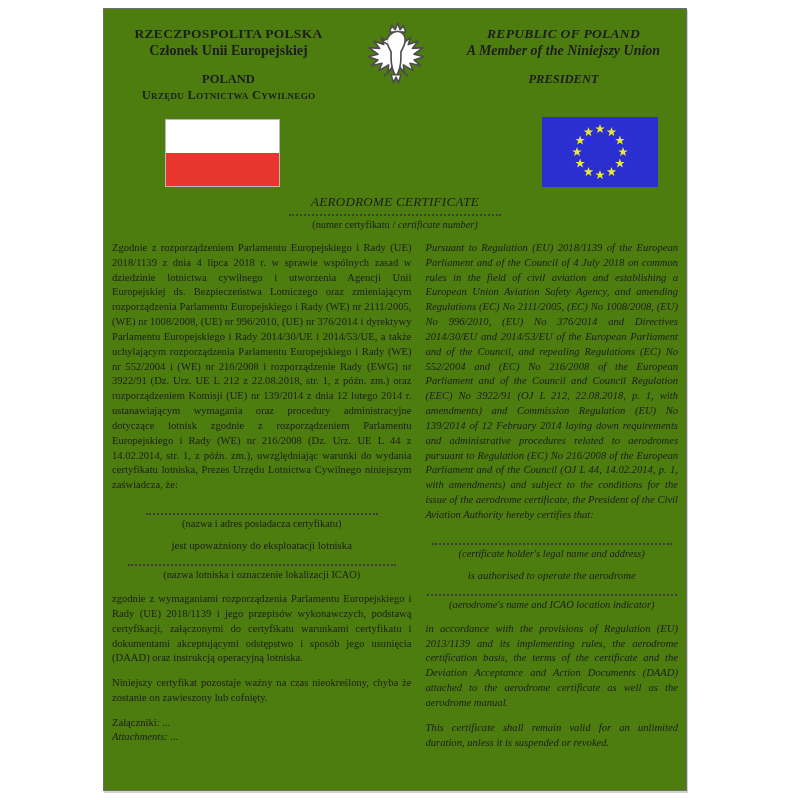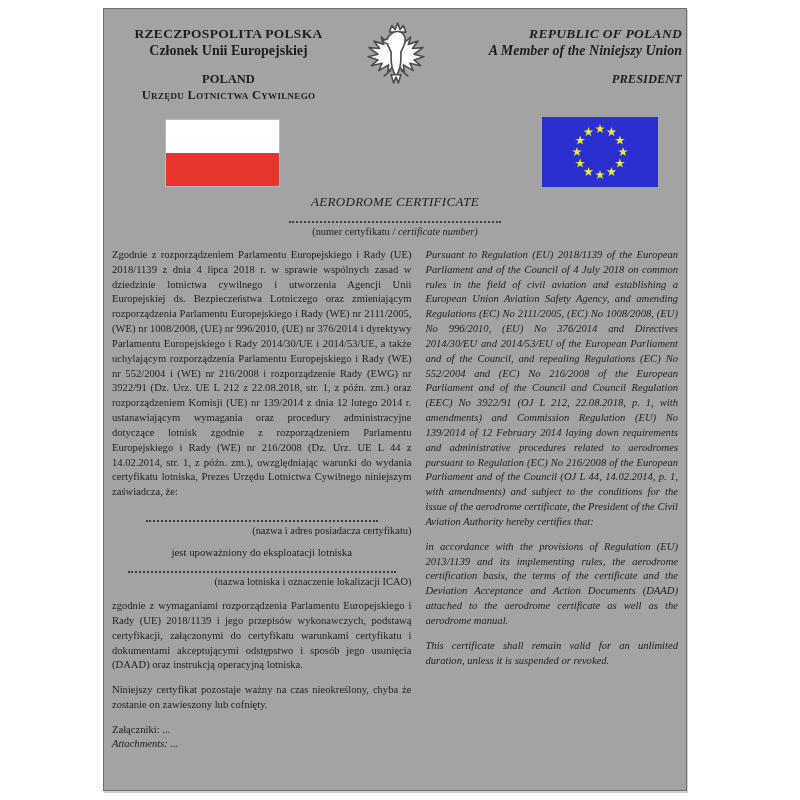--- a/index.html
+++ b/index.html
@@ -1,62 +1,62 @@
 <!DOCTYPE html>
 <html style="--flag-white: #ffffff; --flag-red: #e8352e; --eu-blue: #2b2fd0; --eu-star: #e9e83b; --border: #6e6e6e;"><head>
 <meta charset="utf-8">
 <style>
   * { margin:0; padding:0; box-sizing:border-box; }
   html,body { width:800px; height:800px; background:#ffffff; }
   body { position:relative; font-family:"Liberation Serif","DejaVu Serif",serif; color:#1d1d1d; }
 
   .frame {
     position:absolute; left:103px; top:8px; width:584px; height:783px;
-    border:1px solid #6e6e6e; background:#a3a3a3; overflow:hidden;
+    border:1px solid #6e6e6e; background:#4d7c0f; overflow:hidden;
     display:flex; flex-direction:column;
     box-shadow:1px 2px 0 rgba(0,0,0,0.18);
   }
 
   
   .header { display:flex; justify-content:space-between; align-items:flex-start; padding:10px 4px 0 6px; }
   .header-col { width:237px; text-align:center; font-weight:bold; line-height:1.28; padding-top:6px; }
   .h-country  { font-size:13.5px; letter-spacing:0.3px; }
   .h-membership { font-size:14px; }
   .h-title { font-size:12.5px; margin-top:11px; }
   .h-authority { font-size:12.5px; font-variant:small-caps; letter-spacing:0.3px; }
-  .header-col.en { font-style:italic;text-align:right; }
+  .header-col.en { font-style:italic; }
   .emblem { width:84px; height:86px; display:flex; align-items:center; justify-content:center; }
 
   
   .flags { display:flex; justify-content:space-between; padding:0 28px 0 61px; margin-top:12px; }
   .flag-pl { width:115px; height:68px; border:1px solid #b9b9b9; margin-top:2px; }
   .flag-pl .pl-white { height:50%; background:var(--flag-white,#ffffff); }
   .flag-pl .pl-red   { height:50%; background:var(--flag-red,#e8352e); }
   .flag-eu { width:116px; height:70px; }
 
   
   .title-block { text-align:center; margin-top:5px; }
   .doc-title { font-size:14.5px; font-weight:bold; letter-spacing:0.6px; }
   .doc-subtitle { font-size:13px; font-style:italic; margin-top:2px; letter-spacing:0.3px;text-align:center; }
 
-  .certnum { text-align:center; margin-top:11px; }
+  .certnum { text-align:center; margin-top:4px; }
   .dotted { border-bottom:2px dotted #3d3d3d; height:1px; margin:0 auto; }
   .dl-certnum { width:212px; }
   .caption { font-size:10.4px; margin-top:3px; }
   .italic { font-style:italic; }
 
   
   .body-columns { display:flex; gap:14px; padding:0 8px; margin-top:11px; flex:1; }
   .col { display:flex; flex-direction:column; }
   .col-left { width:300px; }
   .col-right { width:253px; font-style:italic; }
   .para { font-size:10.6px; line-height:1.4; text-align:justify; margin-bottom:10px; }
 
   .center-block { text-align:center; margin:10px 0 12px; }
-  .center-block .caption { margin-bottom:10px;text-align:right; }
+  .center-block .caption { margin-bottom:10px; }
   .statement { font-size:10.8px; margin-bottom:13px; }
   .w230 { width:232px; } .w265 { width:268px; }
   .w240 { width:240px; } .w272 { width:250px; }
 
   .pair { font-size:10.6px; line-height:1.35; margin-bottom:10px; }
 </style>
 </head>
 <body>
 
 <div class="frame">
@@ -149,20 +149,27 @@
       <div class="pair">
         <div>Załączniki: ...</div>
         <div class="italic">Attachments: ...</div>
       </div>
 
     </div>
 
     <div class="col col-right">
       <p class="para">Pursuant to Regulation (EU) 2018/1139 of the European Parliament and of the Council of 4 July 2018 on common rules in the field of civil aviation and establishing a European Union Aviation Safety Agency, and amending Regulations (EC) No 2111/2005, (EC) No 1008/2008, (EU) No 996/2010, (EU) No 376/2014 and Directives 2014/30/EU and 2014/53/EU of the European Parliament and of the Council, and repealing Regulations (EC) No 552/2004 and (EC) No 216/2008 of the European Parliament and of the Council and Council Regulation (EEC) No 3922/91 (OJ L 212, 22.08.2018, p. 1, with amendments) and Commission Regulation (EU) No 139/2014 of 12 February 2014 laying down requirements and administrative procedures related to aerodromes pursuant to Regulation (EC) No 216/2008 of the European Parliament and of the Council (OJ L 44, 14.02.2014, p. 1, with amendments) and subject to the conditions for the issue of the aerodrome certificate, the President of the Civil Aviation Authority hereby certifies that:</p>
 
+      <div class="center-block">
+        <div class="dotted w240"></div>
+        <div class="caption">(certificate holder's legal name and address)</div>
+        <div class="statement">is authorised to operate the aerodrome</div>
+        <div class="dotted w272"></div>
+        <div class="caption" style="margin-bottom:0">(aerodrome's name and ICAO location indicator)</div>
+      </div>
 
       <p class="para">in accordance with the provisions of Regulation (EU) 2013/1139 and its implementing rules, the aerodrome certification basis, the terms of the certificate and the Deviation Acceptance and Action Documents (DAAD) attached to the aerodrome certificate as well as the aerodrome manual.</p>
       <p class="para">This certificate shall remain valid for an unlimited duration, unless it is suspended or revoked.</p>
 
     </div>
 
   </div>
 </div>
 
 </body></html>

